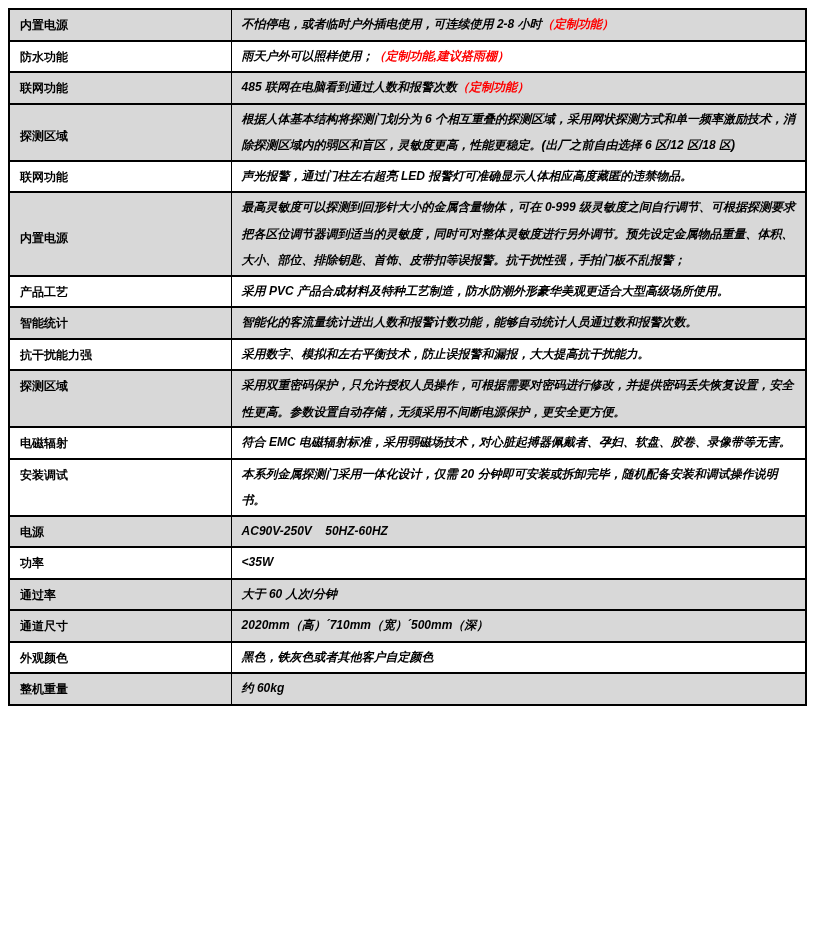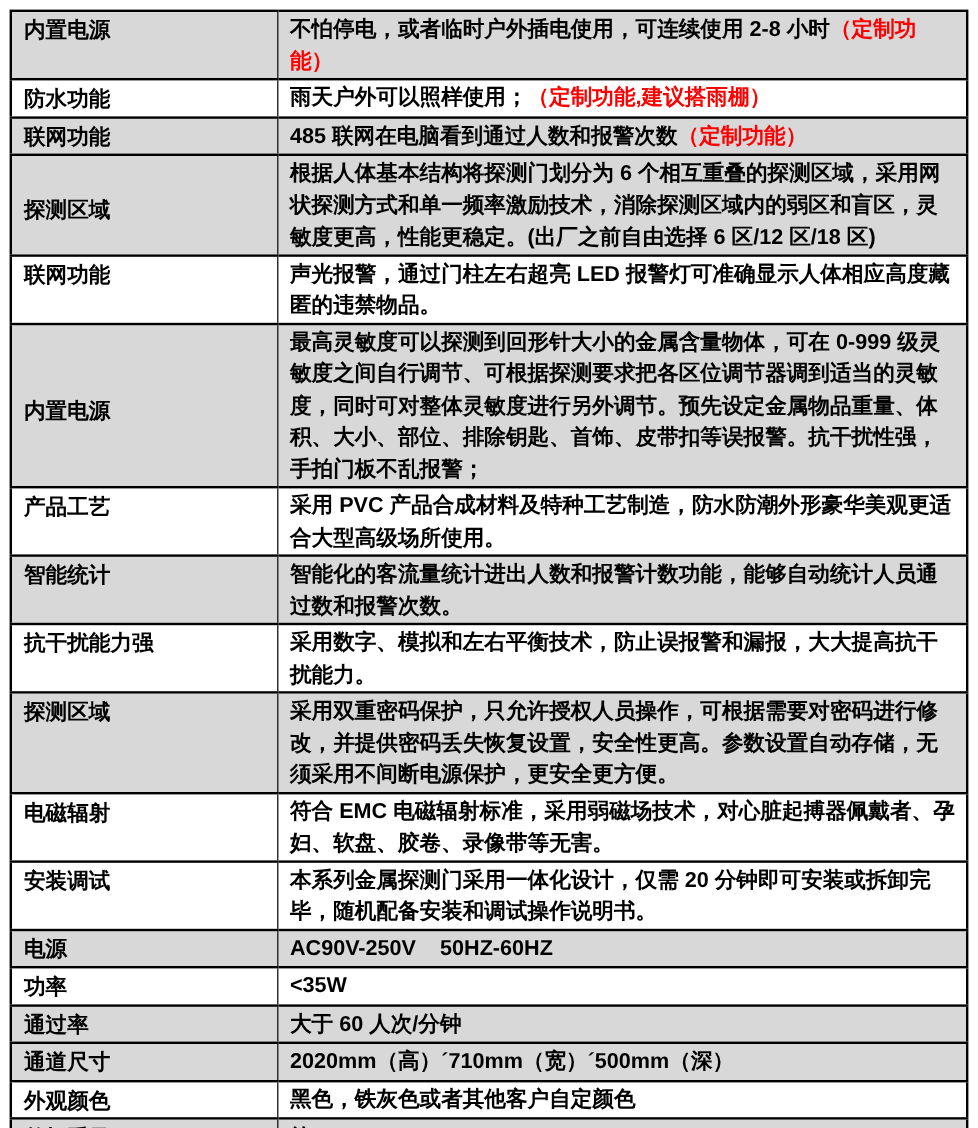--- a/index.html
+++ b/index.html
@@ -28,35 +28,35 @@
     top: 8px;
     width: 799px;
     border-collapse: collapse;
     border: 2px solid #000;
     table-layout: fixed;
   }
   td {
     border: 1px solid #000;
     border-top-width: 2px;
     border-bottom-width: 2px;
-    font-size: 18px;
+    font-size: 12px;
     line-height: 26.5px;
     font-weight: bold;
     color: #000;
     padding: 1px 6px 1px 10px;
     vertical-align: top;
     overflow: hidden;
   }
   tr { height: 30px; }
   td.label-cell {
     width: 187px;
     padding-top: 2px;
   }
   td.label-cell.vmid { vertical-align: middle; padding-top: 10px; margin-top: 24px; }
-  td.value-cell { width: 484px; }
+  td.value-cell { width: 484px; font-style: italic; }
   tr.shaded td { background: var(--shade); }
   .red-note { color: var(--red); }
 </style>
 </head>
 <body>
 
 <div class="page">
   <table class="spec-table">
     <tbody>
       <tr class="shaded">

